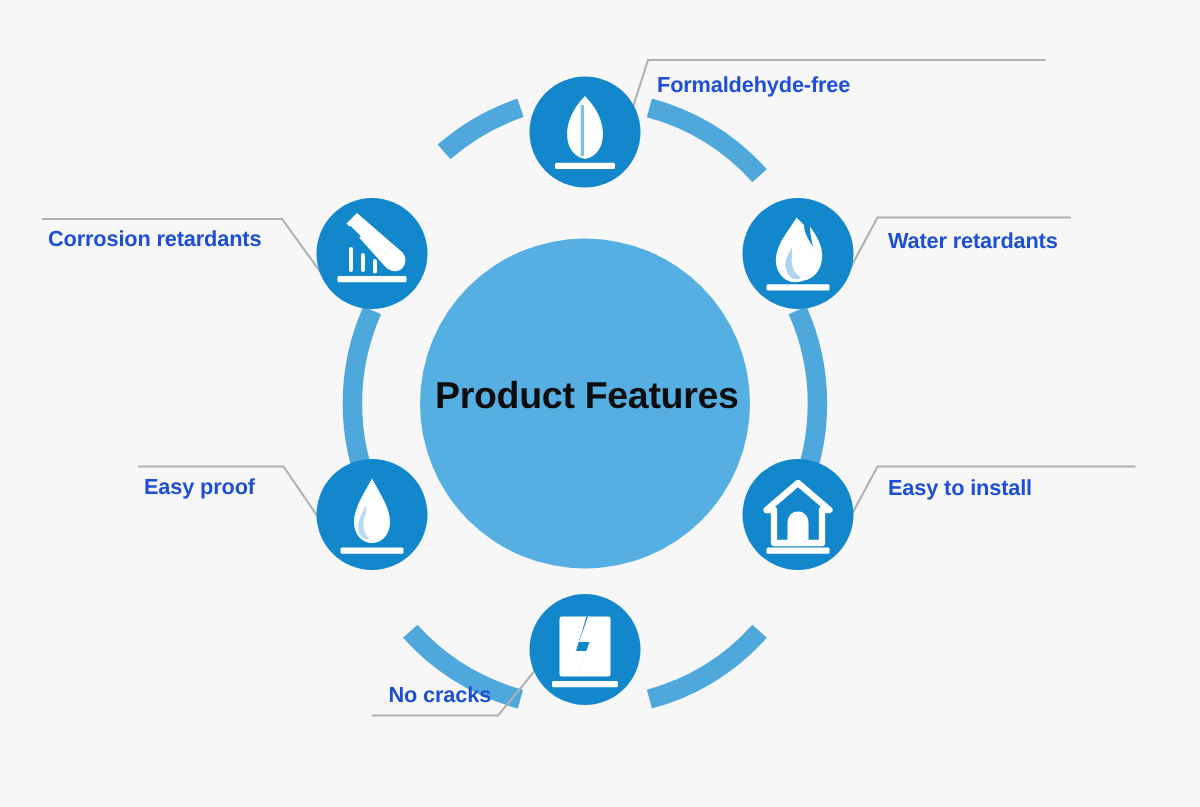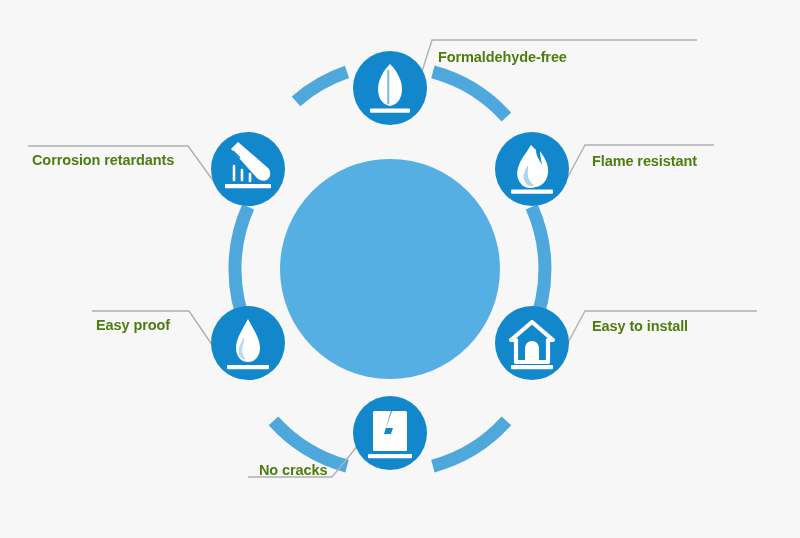--- a/index.html
+++ b/index.html
@@ -22,37 +22,37 @@
     left: 0;
     top: 0;
     width: 800px;
     height: 538px;
   }
   .label {
     position: absolute;
     font-family: "Liberation Sans", sans-serif;
     font-size: 14.5px;
     font-weight: bold;
-    color: #4d7c0f;
+    color: #1d4ed8;
     white-space: nowrap;
     letter-spacing: -0.1px;
   }
   .center-title {
     position: absolute;
     font-family: "Liberation Sans", sans-serif;
     font-size: 25px;
     font-weight: bold;
     color: #0d0d0d;
     white-space: nowrap;
     letter-spacing: -0.2px;
   }
   .lbl-formaldehyde { left: 438px; top: 49px; }
   .lbl-flame        { left: 592px; top: 153px; }
   .lbl-easy         { left: 592px; top: 318px; }
-  .lbl-nocracks     { left: 259px; top: 456px; margin-top: 6px; }
+  .lbl-nocracks     { left: 259px; top: 456px; }
   .lbl-water        { left: 96px;  top: 317px; }
   .lbl-corrosion    { left: 32px;  top: 152px; }
   .center-title     { left: 290px; top: 250px; }
 </style>
 </head>
 <body>
 
 <div id="stage">
 
   <svg id="diagram-svg" viewBox="0 0 800 538">
@@ -162,24 +162,25 @@
           <path d="M 234 166 L 234 180"></path>
           <path d="M 242 170 L 242 180"></path>
           <path d="M 250 174 L 250 181"></path>
         </g>
         <rect x="225" y="184" width="46" height="4.2" rx="1" fill="#ffffff"></rect>
       </g>
     </g>
 
   </svg>
 
+  <div class="center-title">Product Features</div>
 
   <div class="label lbl-formaldehyde">Formaldehyde-free</div>
 
-  <div class="label lbl-flame">Flame resistant</div>
+  <div class="label lbl-flame">Water retardants</div>
 
   <div class="label lbl-easy">Easy to install</div>
 
   <div class="label lbl-nocracks">No cracks</div>
 
   <div class="label lbl-water">Easy proof</div>
 
   <div class="label lbl-corrosion">Corrosion retardants</div>
 
 </div>

